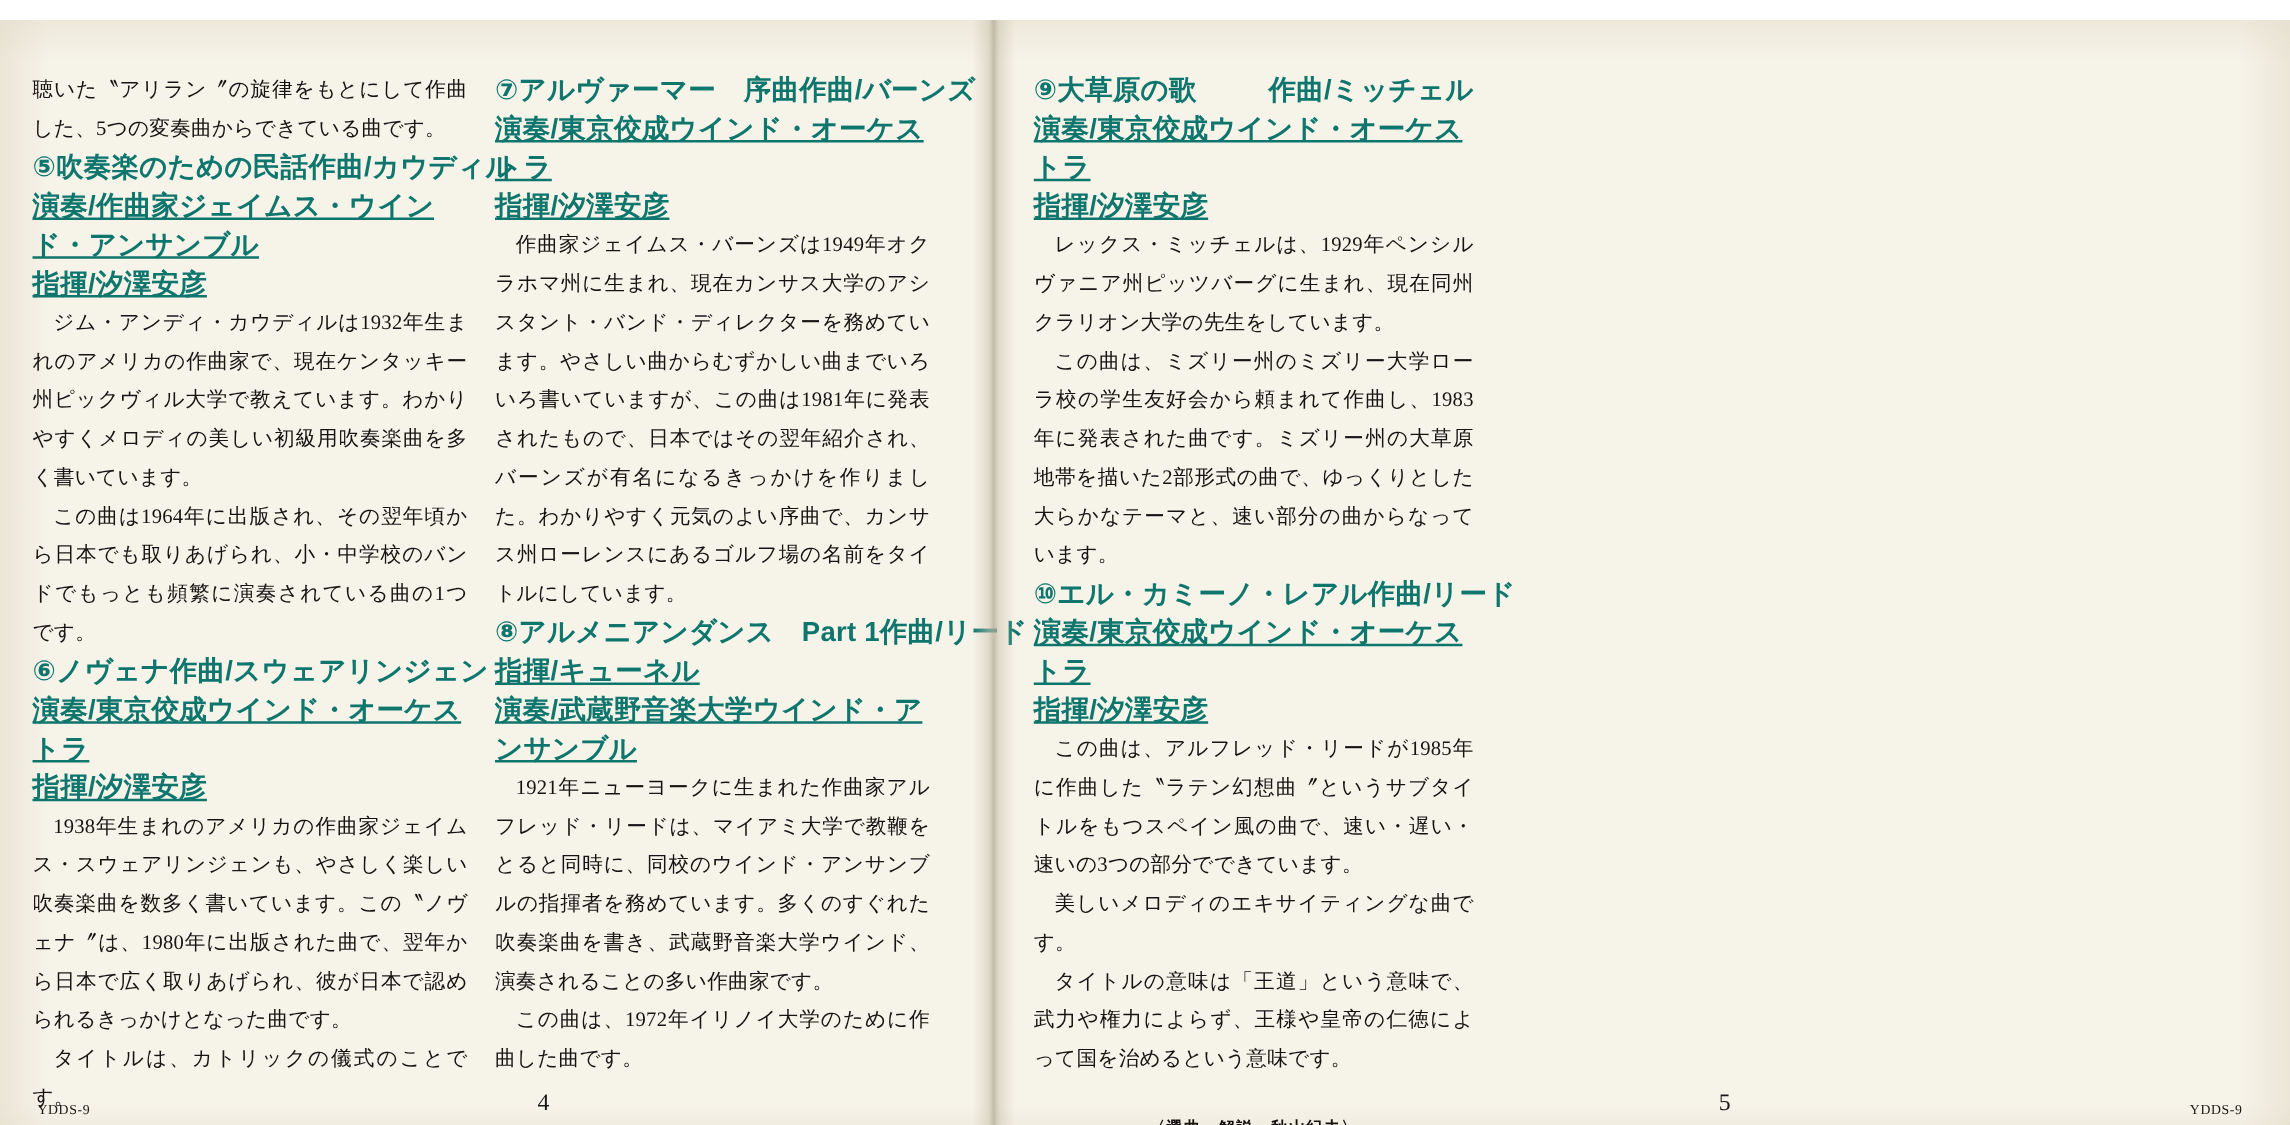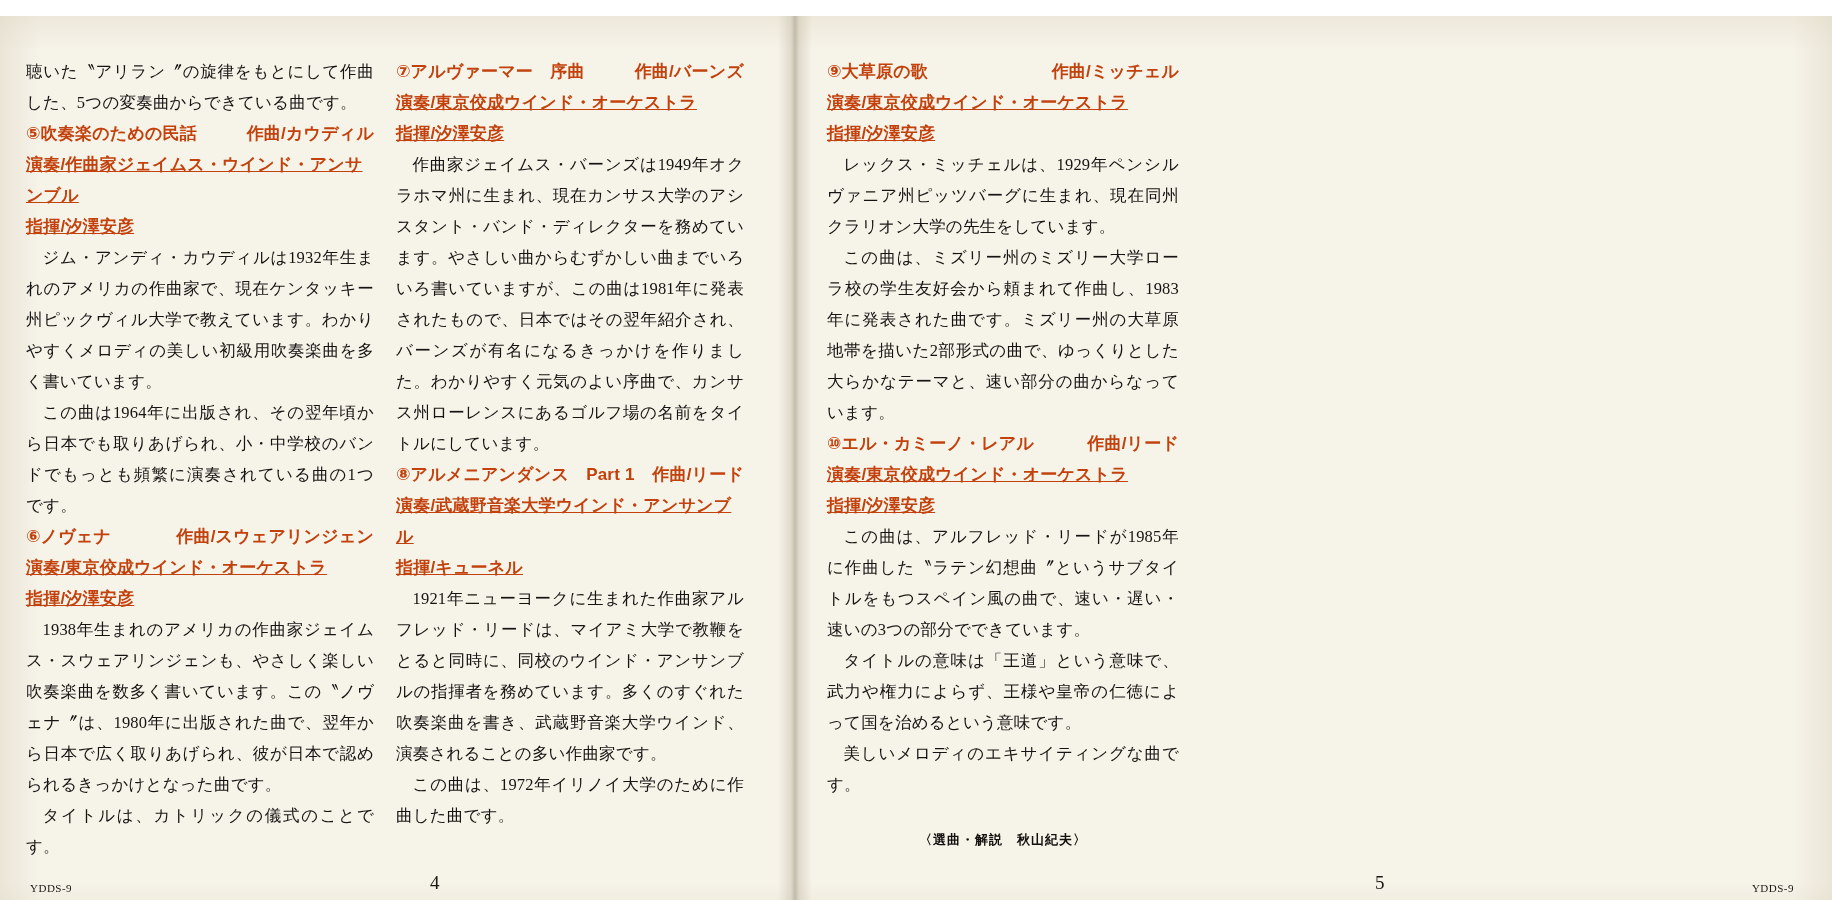--- a/index.html
+++ b/index.html
@@ -76,23 +76,23 @@
     line-height: 31px;
     color: #161412;
     margin: 0 0 0 0;
     text-align: justify;
     text-justify: inter-character;
     letter-spacing: 0.2px;
     font-family: "Liberation Serif", "DejaVu Serif", serif;
   }
   .indent { text-indent: 1em; }
   .track-head {
-    font-size: 17px;
+    font-size: 22px;
     line-height: 31px;
-    color: #c2410c;
+    color: #0f766e;
     font-weight: bold;
     font-family: "Liberation Sans", "DejaVu Sans", sans-serif;
     letter-spacing: 0.2px;
   }
   .head-row {
     display: flex;
     justify-content: space-between;
     align-items: baseline;
   }
   .head-row .left { white-space: nowrap; }
@@ -172,22 +172,22 @@
             <div class="head-right">指揮/汐澤安彦</div>
           </div>
 
           <p class="para indent">作曲家ジェイムス・バーンズは1949年オクラホマ州に生まれ、現在カンサス大学のアシスタント・バンド・ディレクターを務めています。やさしい曲からむずかしい曲までいろいろ書いていますが、この曲は1981年に発表されたもので、日本ではその翌年紹介され、バーンズが有名になるきっかけを作りました。わかりやすく元気のよい序曲で、カンサス州ローレンスにあるゴルフ場の名前をタイトルにしています。</p>
 
           <div class="track-head">
             <div class="head-row">
               <span class="left">⑧アルメニアンダンス　Part 1</span>
               <span class="right">作曲/リード</span>
             </div>
+            <div class="head-right">指揮/キューネル</div>
             <div class="head-right">演奏/武蔵野音楽大学ウインド・アンサンブル</div>
-            <div class="head-right">指揮/キューネル</div>
           </div>
 
           <p class="para indent">1921年ニューヨークに生まれた作曲家アルフレッド・リードは、マイアミ大学で教鞭をとると同時に、同校のウインド・アンサンブルの指揮者を務めています。多くのすぐれた吹奏楽曲を書き、武蔵野音楽大学ウインド、演奏されることの多い作曲家です。</p>
           <p class="para indent">この曲は、1972年イリノイ大学のために作曲した曲です。</p>
         </div>
 
       </div>
 
       <div class="footer cat-left">YDDS-9</div>
       <div class="footer pg-left">4</div>
@@ -212,22 +212,22 @@
           <div class="track-head">
             <div class="head-row">
               <span class="left">⑩エル・カミーノ・レアル</span>
               <span class="right">作曲/リード</span>
             </div>
             <div class="head-right">演奏/東京佼成ウインド・オーケストラ</div>
             <div class="head-right">指揮/汐澤安彦</div>
           </div>
 
           <p class="para indent">この曲は、アルフレッド・リードが1985年に作曲した〝ラテン幻想曲〞というサブタイトルをもつスペイン風の曲で、速い・遅い・速いの3つの部分でできています。</p>
+          <p class="para indent">美しいメロディのエキサイティングな曲です。</p>
           <p class="para indent">タイトルの意味は「王道」という意味で、武力や権力によらず、王様や皇帝の仁徳によって国を治めるという意味です。</p>
-          <p class="para indent">美しいメロディのエキサイティングな曲です。</p>
 
           <div class="sign">〈選曲・解説　秋山紀夫〉</div>
         </div>
 
       </div>
 
       <div class="footer pg-right" style="left:580px">5</div>
       <div class="footer cat-right">YDDS-9</div>
     </div>
 

